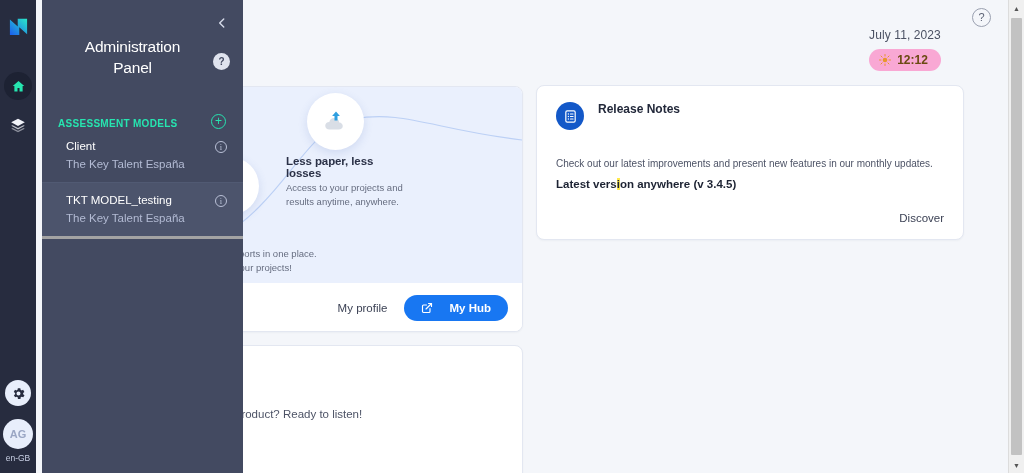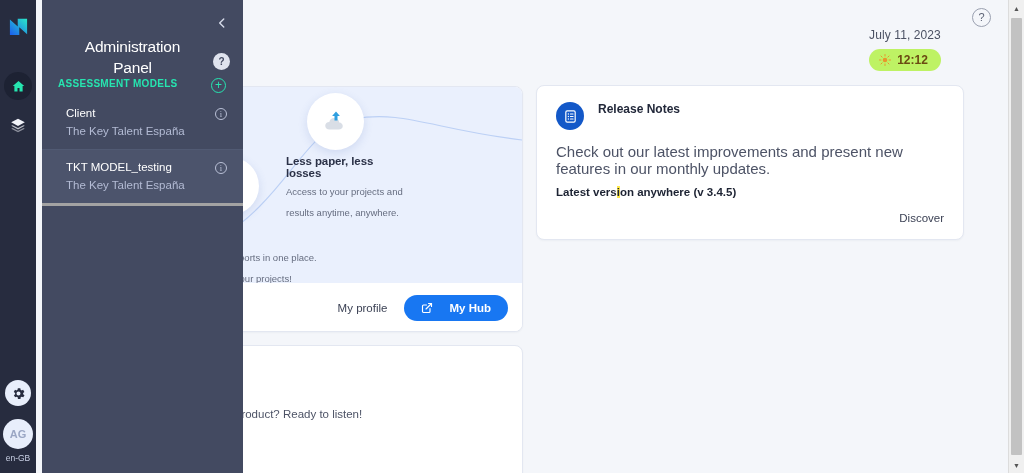--- a/index.html
+++ b/index.html
@@ -24,21 +24,21 @@
     border: 1px solid #9aa0b0; color: #5c6275;
     font-size: 11px; line-height: 17px; text-align: center;
     background: #f4f6fa; cursor: pointer;
   }
 
   .datetime { position: absolute; right: 43px; top: 28px; text-align: center; width: 120px; }
   .datetime .date { font-size: 12px; color: #4b5163; letter-spacing: .1px; }
   .time-pill {
     display: inline-flex; align-items: center; gap: 6px;
     margin-top: 7px; padding: 4px 13px 4px 10px;
-    background: #bef264; border-radius: 12px;
+    background: #f9a8d4; border-radius: 12px;
     color: #6b4a12; font-size: 12px; font-weight: 600;
   }
   .sun { width: 12px; height: 12px; flex: none; }
 
   
   .card {
     position: absolute; background: #fff;
     border: 1px solid #e3e7f1; border-radius: 8px;
     box-shadow: 0 1px 2px rgba(30,40,80,.04);
     overflow: hidden;
@@ -57,21 +57,21 @@
   .badge {
     position: absolute; border-radius: 50%;
     background: #fff; display: flex; align-items: center; justify-content: center;
     box-shadow: 0 3px 10px rgba(70,100,180,.16);
   }
   #badge-doc   { left: 62px;  top: 70px;  width: 58px; height: 58px; }
   #badge-cloud { left: 168px; top: 6px;   width: 57px; height: 57px; }
 
   .illo-txt { position: absolute; }
   .illo-txt .t { font-size: 11.5px; font-weight: 700; color: #2b3147; letter-spacing: -.1px; }
-  .illo-txt .s { font-size: 9.5px; color: #666d80; line-height: 21px; margin-top: 2px; }
+  .illo-txt .s { font-size: 9.5px; color: #666d80; line-height: 14px; margin-top: 2px; }
   #txt-cloud { left: 147px; top: 68px; width: 120px; }
   #txt-doc   { left: 14px;  top: 146px; width: 180px; }
 
   .hub-footer {
     height: 49px; display: flex; align-items: center; justify-content: flex-end;
     gap: 17px; padding-right: 14px; background: #fff;
   }
   .link-btn { font-size: 11.5px; color: #3c4255; cursor: pointer; }
   .primary-btn {
     display: inline-flex; align-items: center; gap: 16px;
@@ -81,21 +81,21 @@
   }
 
   
   .notes-inner { padding: 16px 19px 0 19px; }
   .notes-head { display: flex; align-items: flex-start; gap: 14px; }
   .circ-icon {
     width: 28px; height: 28px; border-radius: 50%; background: #1358c8;
     display: flex; align-items: center; justify-content: center; flex: none;
   }
   .notes-title { font-size: 12px; font-weight: 700; color: #22283a; }
-  .notes-body { margin-top: 13px; font-size: 15px; color: #4d5366; }
+  .notes-body { margin-top: 28px; font-size: 10px; color: #4d5366; }
   .notes-ver { margin-top: 9px; font-size: 11.5px; font-weight: 700; color: #1d2333; }
   .notes-ver .hl { background: #ffe94d; }
   .notes-foot { position: absolute; right: 19px; bottom: 13px; }
 
   
   .help-inner { padding: 62px 0 0 0; position: relative; height: 100%; }
   .help-txt { position: absolute; left: 18px; top: 62px; font-size: 11.5px; color: #4d5366; white-space: nowrap; }
 
   
   .rail {
@@ -133,22 +133,22 @@
     position: absolute; right: 13px; top: 53px;
     width: 17px; height: 17px; border-radius: 50%;
     background: #dfe3ee; color: #434a61; font-size: 10px; font-weight: 700;
     text-align: center; line-height: 17px; cursor: pointer;
   }
   .panel-title {
     padding: 36px 42px 0 22px; font-size: 15.5px; font-weight: 400;
     color: #fff; text-align: center; line-height: 21px; letter-spacing: -.2px;
   }
   .section-row {
-    display: flex; align-items: flex-start; justify-content: space-between;
-    padding: 0 17px 0 16px; height: 18px;
+    display: flex; align-items: flex-end; justify-content: space-between;
+    padding: 0 17px 0 16px; margin-top: 33px; height: 18px;
   }
   .section-label { font-size: 10px; font-weight: 700; color: #26e5b0; letter-spacing: .3px; }
   .plus-btn {
     width: 15px; height: 15px; border-radius: 50%; border: 1px solid #26e5b0;
     color: #26e5b0; font-size: 12px; line-height: 13px; text-align: center; cursor: pointer;
   }
   .model-item { padding: 11px 16px 12px 24px; position: relative; cursor: pointer; }
   .model-item.sel { background: #4c546c; border-top: 1px solid #515a73; border-bottom: 3px solid #a3a3a3; }
   .model-name { font-size: 11.5px; color: #fff; }
   .model-sub { font-size: 11.5px; color: #b3bbd4; margin-top: 6px; }

